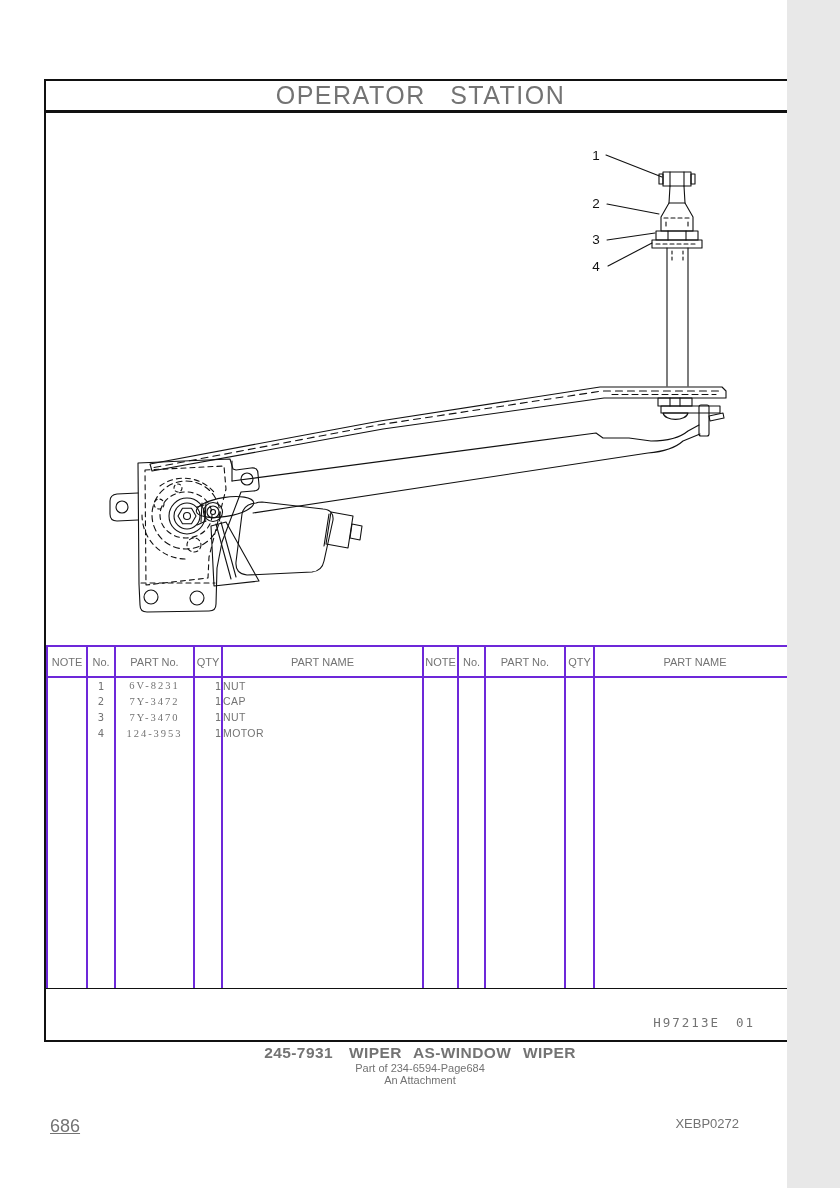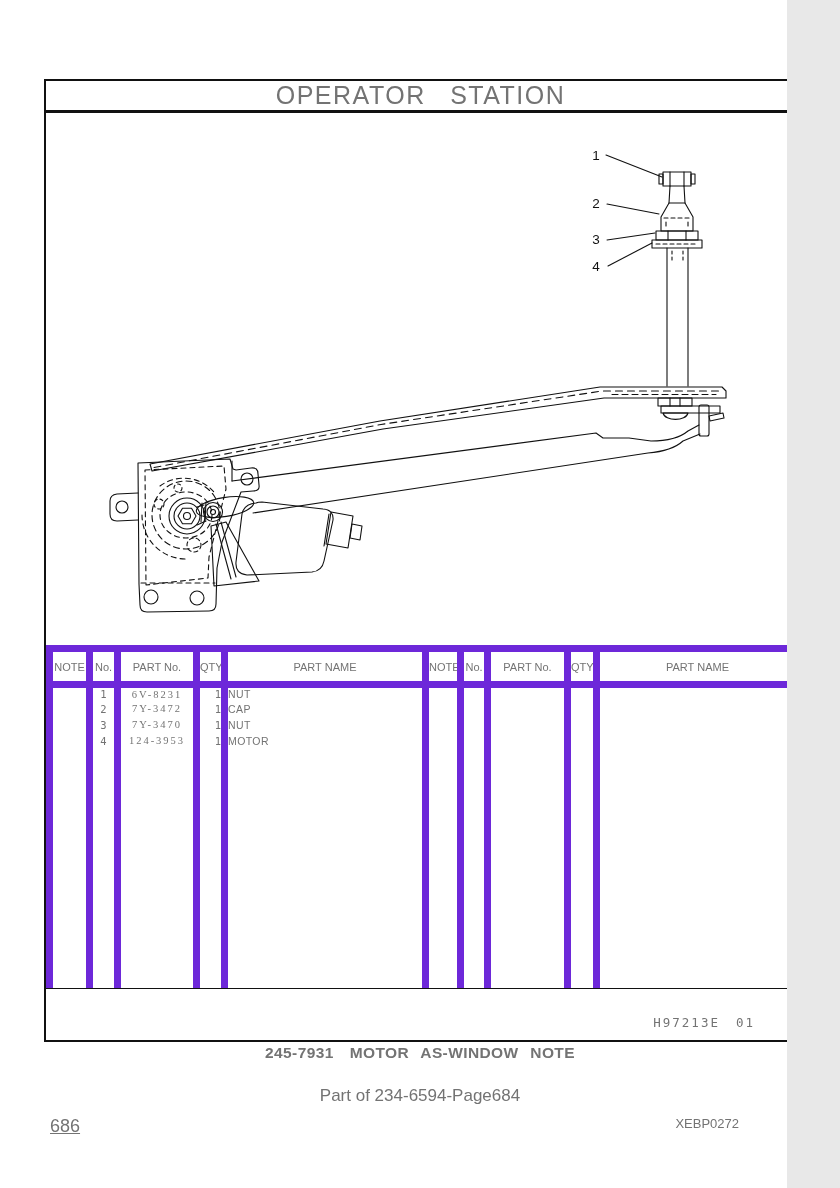--- a/index.html
+++ b/index.html
@@ -5,40 +5,40 @@
   html,body{margin:0;padding:0;background:#e8e8e8;}
   .sheet{position:relative;width:787px;height:1188px;background:#ffffff;overflow:hidden;
          font-family:"Liberation Sans",sans-serif;color:#737373;}
   .box{position:absolute;box-sizing:border-box;border:2px solid #111;background:#fff;}
   .title-box{left:44px;top:79px;width:753px;height:33px;display:flex;align-items:center;justify-content:center;}
   .title-box span{font-size:25px;letter-spacing:1.5px;word-spacing:16px;font-weight:500;}
   .content-box{left:44px;top:111px;width:753px;height:931px;}
   .diagram-wrap{position:absolute;left:0;top:0;width:749px;height:532px;}
   .table-wrap{position:absolute;left:0;top:532px;width:749px;height:343px;}
   table.parts{width:749px;height:343px;border-collapse:collapse;table-layout:fixed;}
-  table.parts th,table.parts td{border:7px solid #6d28d9;padding:0;overflow:hidden;white-space:nowrap;}
+  table.parts th,table.parts td{border:2px solid #6d28d9;padding:0;overflow:hidden;white-space:nowrap;}
   table.parts th{font-size:11px;font-weight:400;text-align:center;height:29px;}
   tr.datarow{height:16px;}
   tr.datarow td{border-top:none;border-bottom:none;font-size:10.5px;}
   tr.datarow:first-of-type td{padding-top:4px;}
   tr.filler td{border-top:none;border-bottom:none;}
   td.c-note{text-align:center;}
   td.c-no{text-align:center;font-family:"DejaVu Sans Mono",monospace;}
   td.c-pn{text-align:center;font-family:Liberation Serif, serif;letter-spacing:2px;font-size:10px;}
   td.c-qty{text-align:right;padding-right:6px;font-family:"DejaVu Sans Mono",monospace;}
   td.c-name{text-align:left;padding-left:9px;font-size:9px;letter-spacing:.4px;}
   .strip{position:absolute;left:0;top:875px;width:749px;height:52px;border-top:1.5px solid #111;
          box-sizing:border-box;text-align:right;padding:26px 40px 0 0;
          font-family:"DejaVu Sans Mono",monospace;font-size:12.5px;letter-spacing:2px;}
   .strip .rev{margin-left:16px;}
   .doc-footer{position:absolute;left:0;top:1044px;width:840px;text-align:center;line-height:1.15;}
   .doc-footer .l1{font-size:15.5px;font-weight:bold;letter-spacing:.4px;}
   .doc-footer .l1 .pnum{margin-right:16px;}
   .doc-footer .l1 .ptitle{word-spacing:7px;}
-  .doc-footer .l2,.doc-footer .l3{font-size:17px;margin-top:24px;}
+  .doc-footer .l2,.doc-footer .l3{font-size:11px;}
   .page-num{position:absolute;left:50px;top:1116px;font-size:18px;text-decoration:underline;}
   .doc-code{position:absolute;right:48px;top:1116px;font-size:13px;}
   svg text.callout{font-family:"Liberation Sans",sans-serif;font-size:13.5px;fill:#111;stroke:none;}
 </style>
 </head>
 <body>
 
 <div class="sheet">
 
   <div class="box title-box">
@@ -251,20 +251,21 @@
         </table>
     </div>
 
     <div class="strip">
       <span>H97213E</span><span class="rev">01</span>
     </div>
   </div>
 
   <div class="doc-footer">
     <div class="l1">
-      <span class="pnum">245-7931</span><span class="ptitle">MOTOR AS-WINDOW NOTE</span>
+      <span class="pnum">245-7931</span><span class="ptitle">WIPER AS-WINDOW WIPER</span>
     </div>
     <div class="l2">Part of 234-6594-Page684</div>
+    <div class="l3">An Attachment</div>
   </div>
 
   <div class="page-num">686</div>
   <div class="doc-code">XEBP0272</div>
 </div>
 
 </body></html>

